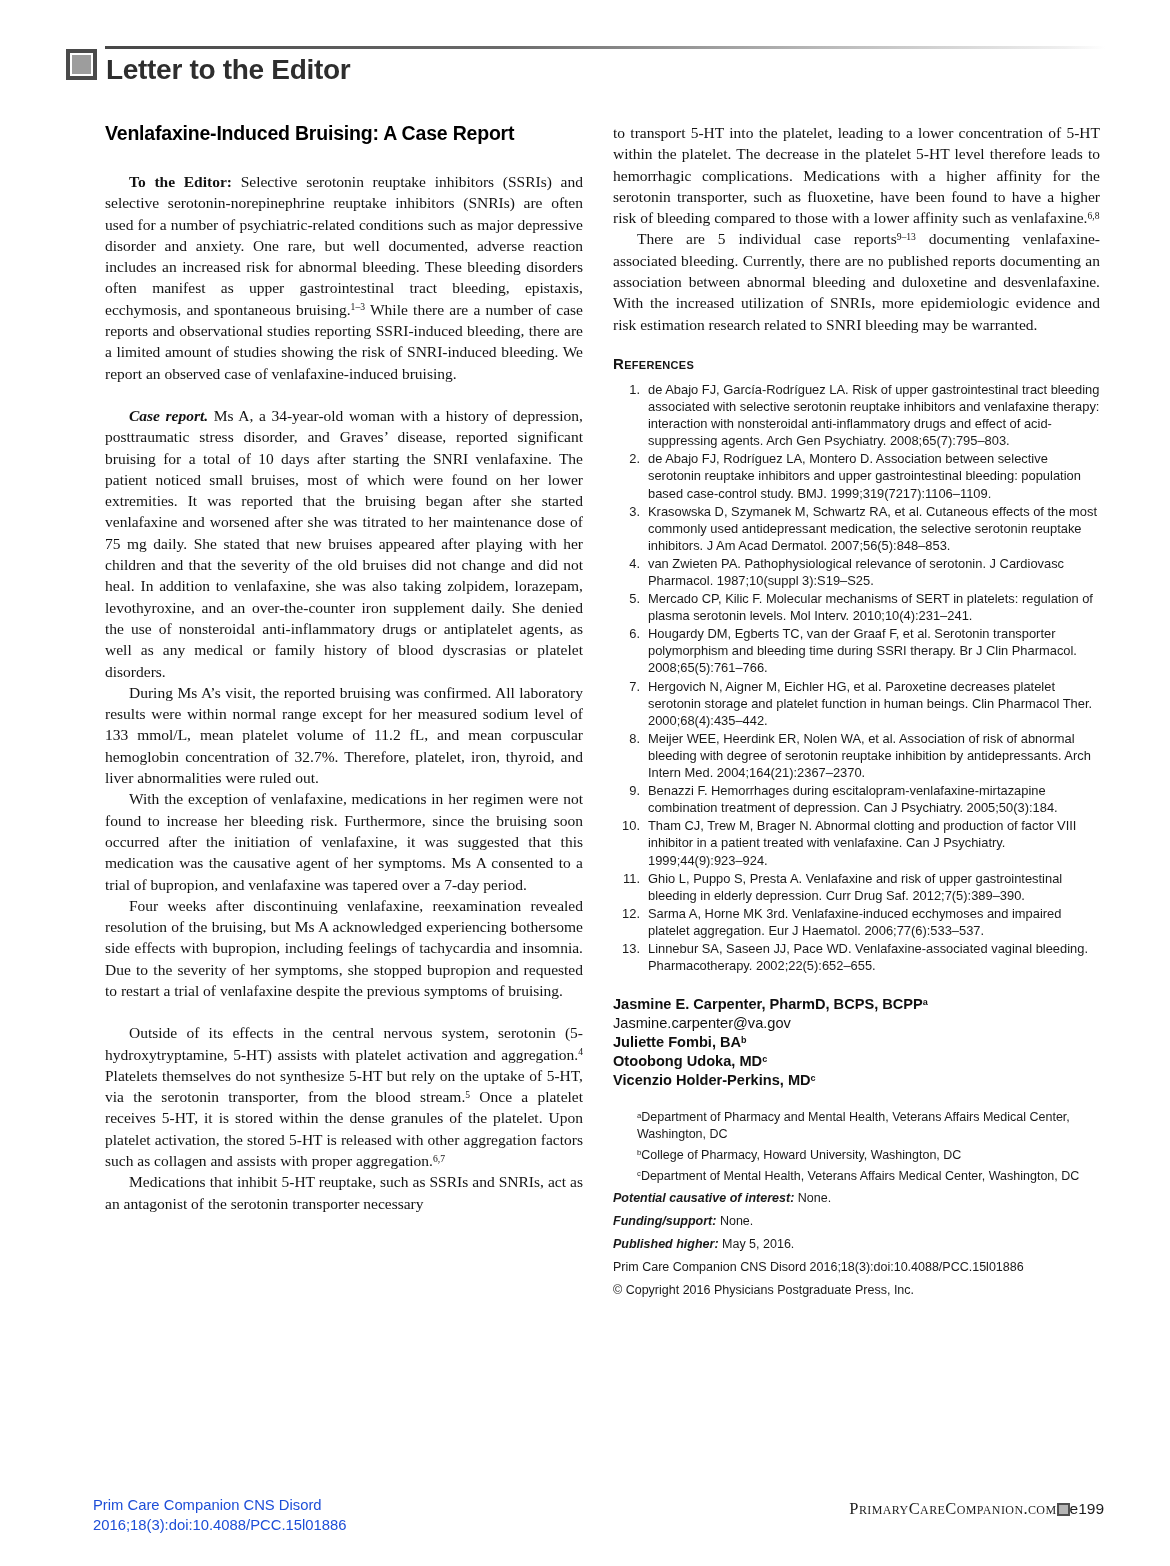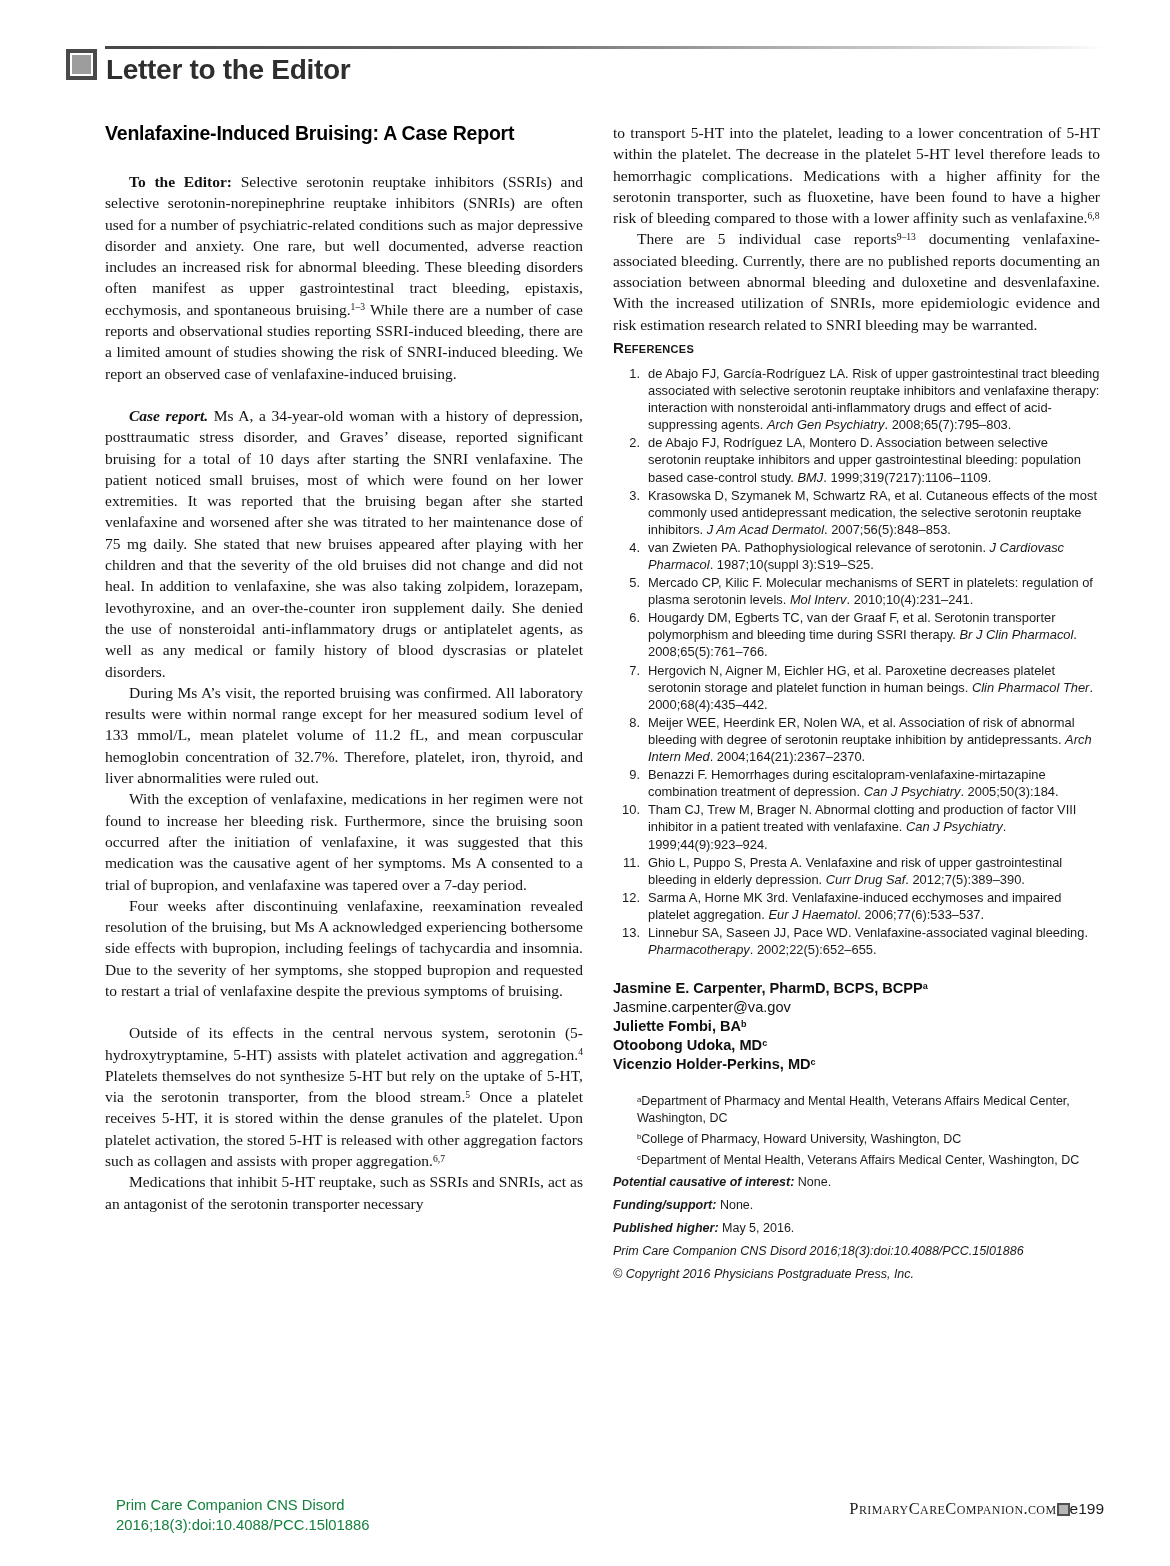--- a/index.html
+++ b/index.html
@@ -31,47 +31,47 @@
     font-family:"Liberation Sans", sans-serif; font-weight:bold; font-size:19.5px;
     color:#000; margin:0 0 26px 0; letter-spacing:-0.2px;
   }
   .para {
     font-size:15.5px; line-height:21.3px; text-align:justify; text-indent:24px; margin:0;
   }
   .para.no-indent { text-indent:0; }
   .para.gap-before { margin-top:21px; }
   sup { font-size:0.62em; line-height:0; vertical-align:baseline; position:relative; top:-0.45em; }
   .sg-b  { font-weight:bold; }
-  .sg-i  { font-style:italic; }
+  .sg-i  { }
   .sg-bi { font-weight:bold; font-style:italic; }
   
   .refs-heading {
     font-family:"Liberation Sans", sans-serif; font-weight:bold; font-size:15px;
-    font-variant:small-caps; letter-spacing:0.3px; margin:4px 0 9px 0; color:#151515;
+    font-variant:small-caps; letter-spacing:0.3px; margin:20px 0 9px 0; color:#151515;
   }
   .refs { padding-left:2px; }
   .ref-item {
     display:flex; font-family:"Liberation Sans", sans-serif; font-size:12.9px;
     line-height:17.1px; color:#1a1a1a; margin-bottom:1px;
   }
   .ref-num { flex:none; width:25px; text-align:right; padding-right:8px; }
   .ref-body { flex:1; }
   
   .authors {
     margin-top:21px; font-family:"Liberation Sans", sans-serif;
     font-size:14.6px; line-height:19px; color:#101010;
   }
   .affiliations { margin-top:19px; font-family:"Liberation Sans", sans-serif; font-size:12.5px; line-height:16.8px; color:#1a1a1a;margin-left:24px; }
   .affil-line { margin-bottom:4px; }
   .notes { font-family:"Liberation Sans", sans-serif; font-size:12.5px; line-height:16.8px; color:#1a1a1a; }
   .note-line { margin-top:6px; }
   
   .footer-left {
-    position:absolute; left:116px; top:1496px;
-    font-family:"Liberation Sans", sans-serif; font-size:14.8px; line-height:19.5px; color:#15803d;
+    position:absolute; left:93px; top:1496px;
+    font-family:"Liberation Sans", sans-serif; font-size:14.8px; line-height:19.5px; color:#1d4ed8;
   }
   .footer-right {
     position:absolute; right:66px; top:1499px; display:flex; align-items:center; gap:0;
   }
   .footer-site {
     font-family:"Liberation Serif", serif; font-variant:small-caps;
     font-size:16.5px; letter-spacing:0.4px; color:#1c1c1c;
   }
   .footer-page-icon { width:9px; height:9px; background:#b5b5b5; border:2.5px solid #4f4f4f; }
   .footer-page-num { font-family:"Liberation Sans", sans-serif; font-size:15.5px; color:#1c1c1c; }

